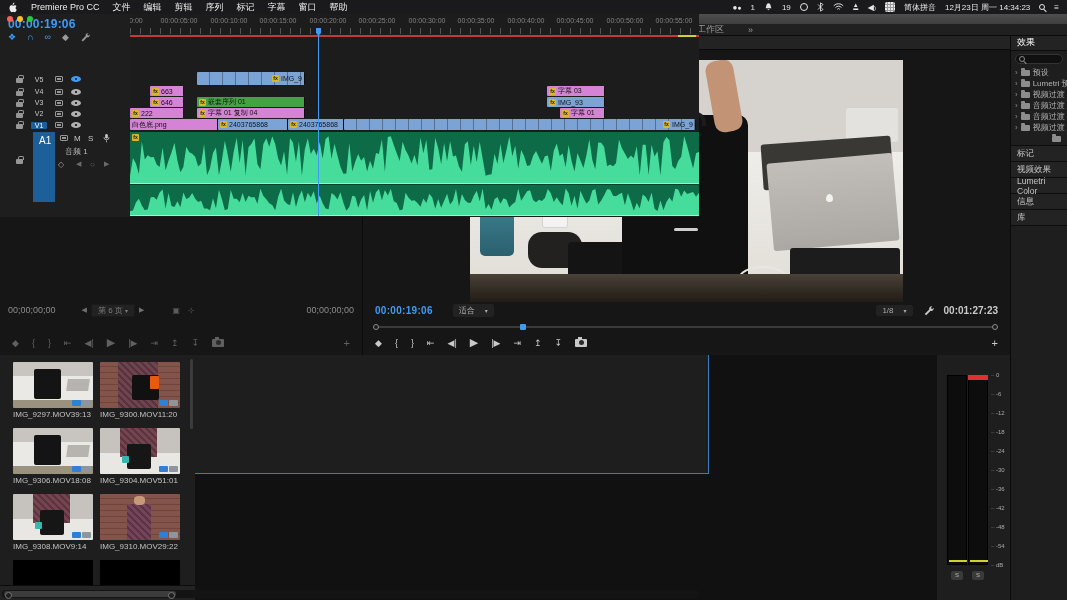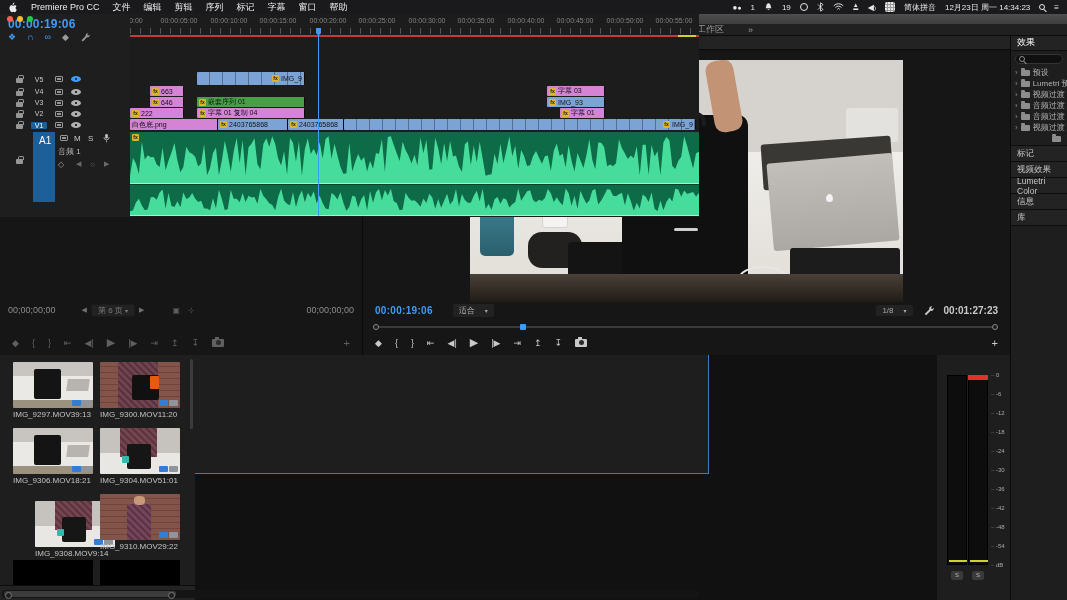--- a/index.html
+++ b/index.html
@@ -465,41 +465,41 @@
           <div class="t-a"></div>
             <div class="t-b"></div>
             <div class="t-c"></div>
           <div class="badges">
               <span class="bdg-blue"></span>
               <span class="bdg-gray"></span>
             </div>
         </div>
         <div class="plabel">
             <span>IMG_9306.MOV</span>
-            <span>18:21</span>
+            <span>18:08</span>
           </div>
       </div>
 
       <div class="pitem" style="left: 100px; top: 73px;">
         <div class="thumb k-tblperson">
           <div class="t-a"></div>
             <div class="t-b"></div>
             <div class="t-c"></div>
           <div class="badges">
               <span class="bdg-blue"></span>
               <span class="bdg-gray"></span>
             </div>
         </div>
         <div class="plabel">
             <span>IMG_9304.MOV</span>
             <span>51:01</span>
           </div>
       </div>
 
-      <div class="pitem" style="left: 13px; top: 146px; margin-left: 22px;">
+      <div class="pitem" style="left: 13px; top: 139px;">
         <div class="thumb k-tblperson">
           <div class="t-a"></div>
             <div class="t-b"></div>
             <div class="t-c"></div>
           <div class="badges">
               <span class="bdg-blue"></span>
               <span class="bdg-gray"></span>
             </div>
         </div>
         <div class="plabel">
@@ -682,21 +682,21 @@
         </div>
       <div id="a1head">
         <span class="lock" style="position:absolute;left:16px;top:24px"></span>
         <span style="position:absolute;left:60px;top:3px" class="syncbox"></span>
         <span style="position:absolute;left:74px;top:2px;color:#c9c9c9">M</span>
         <span style="position:absolute;left:88px;top:2px;color:#c9c9c9">S</span>
         <svg class="micic" style="position:absolute;left:102px;top:1px" width="9" height="11" viewBox="0 0 14 16">
             <rect x="5" y="1" width="4" height="7" rx="2" fill="#c9c9c9"></rect>
             <path d="M3,6 a4,4 0 0 0 8,0 M7,11 v3" stroke="#c9c9c9" fill="none" stroke-width="1.2"></path>
           </svg>
-        <span style="position:absolute;left:58px;top:14px">音频 1</span>
+        <span style="position:absolute;left:65px;top:14px">音频 1</span>
         <span style="position:absolute;left:58px;top:28px;color:#9a9a9a">◇</span>
         <span style="position:absolute;left:76px;top:28px;color:#6a6a6a;font-size:7px">◀</span>
         <span style="position:absolute;left:90px;top:28px;color:#6a6a6a">○</span>
         <span style="position:absolute;left:104px;top:28px;color:#6a6a6a;font-size:7px">▶</span>
       </div>
       <div id="a1box">
         <span style="position:absolute;left:6px;top:3px;color:#fff;font-size:10px">A1</span>
       </div>
     </div>
 

